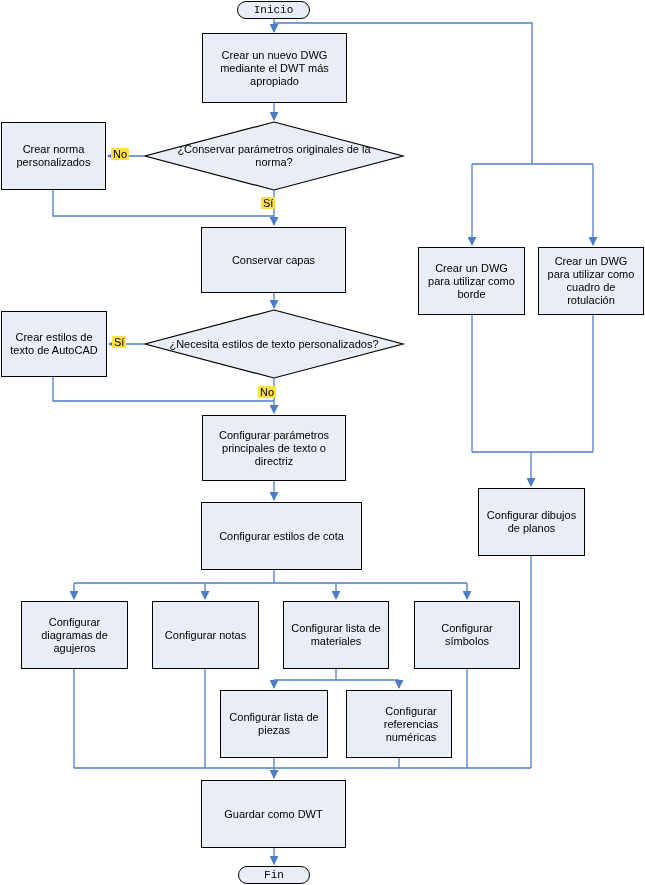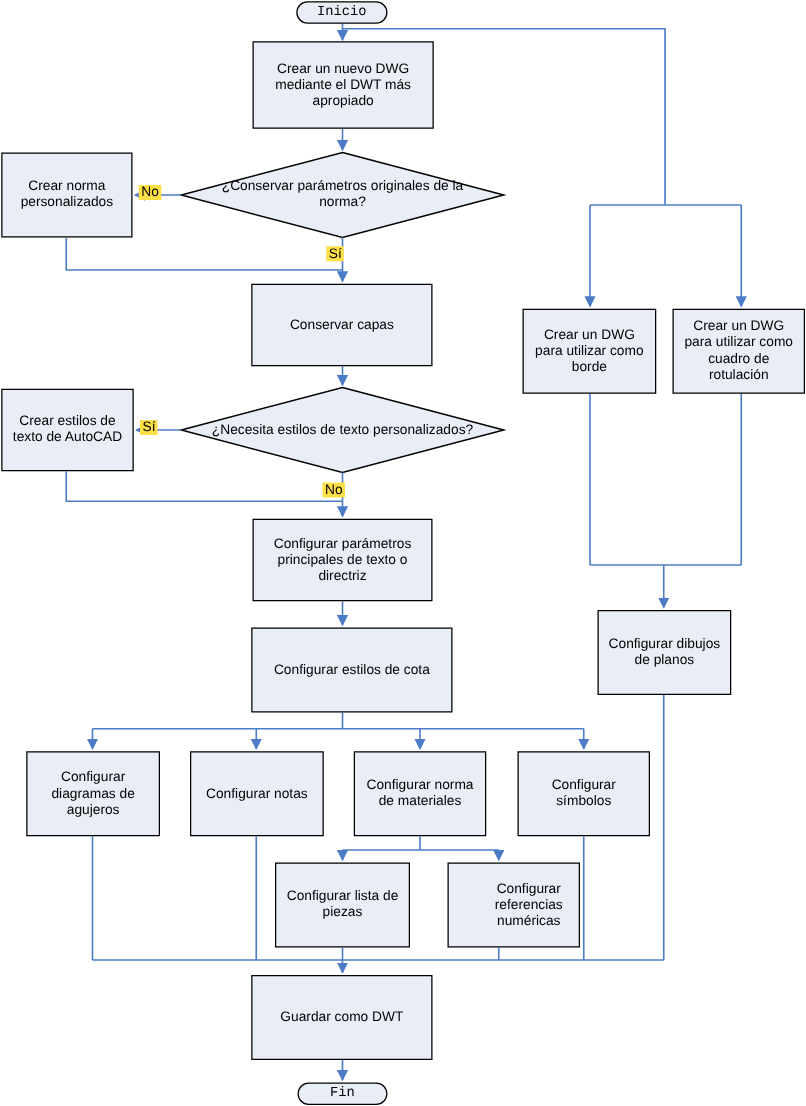--- a/index.html
+++ b/index.html
@@ -74,25 +74,25 @@
 
   <div class="node" style="left:202px;top:33px;width:145px;height:70px;">Crear un nuevo DWG mediante el DWT más apropiado</div>
   <div class="node" style="left:1px;top:122px;width:105px;height:68px;">Crear norma personalizados</div>
   <div class="node" style="left:201px;top:227px;width:145px;height:66px;">Conservar capas</div>
   <div class="node" style="left:1px;top:311px;width:106px;height:66px;">Crear estilos de texto de AutoCAD</div>
   <div class="node" style="left:202px;top:415px;width:144px;height:66px;">Configurar parámetros principales de texto o directriz</div>
   <div class="node" style="left:201px;top:502px;width:161px;height:68px;">Configurar estilos de cota</div>
 
   <div class="node" style="left:21px;top:601px;width:107px;height:68px;">Configurar diagramas de agujeros</div>
   <div class="node" style="left:152px;top:601px;width:107px;height:68px;">Configurar notas</div>
-  <div class="node" style="left:283px;top:601px;width:106px;height:68px;">Configurar norma de materiales</div>
+  <div class="node" style="left:283px;top:601px;width:106px;height:68px;">Configurar lista de materiales</div>
   <div class="node" style="left:414px;top:601px;width:106px;height:68px;">Configurar símbolos</div>
 
   <div class="node" style="left:220px;top:690px;width:108px;height:68px;text-align:center;">Configurar lista de piezas</div>
-  <div class="node" style="left:358px;top:690px;width:106px;height:68px;padding-left:28px;">Configurar referencias numéricas</div>
+  <div class="node" style="left:346px;top:690px;width:106px;height:68px;padding-left:28px;">Configurar referencias numéricas</div>
 
   <div class="node" style="left:201px;top:780px;width:145px;height:68px;">Guardar como DWT</div>
 
   <div class="node" style="left:418px;top:247px;width:107px;height:68px;">Crear un DWG para utilizar como borde</div>
   <div class="node" style="left:538px;top:247px;width:106px;height:68px;">Crear un DWG para utilizar como cuadro de rotulación</div>
   <div class="node" style="left:478px;top:488px;width:107px;height:68px;">Configurar dibujos de planos</div>
 
   <div class="dtext" style="left:160px;top:134px;width:228px;height:44px;">¿Conservar parámetros originales de la norma?</div>
   <div class="dtext" style="left:160px;top:322px;width:228px;height:44px;">¿Necesita estilos de texto personalizados?</div>
 

